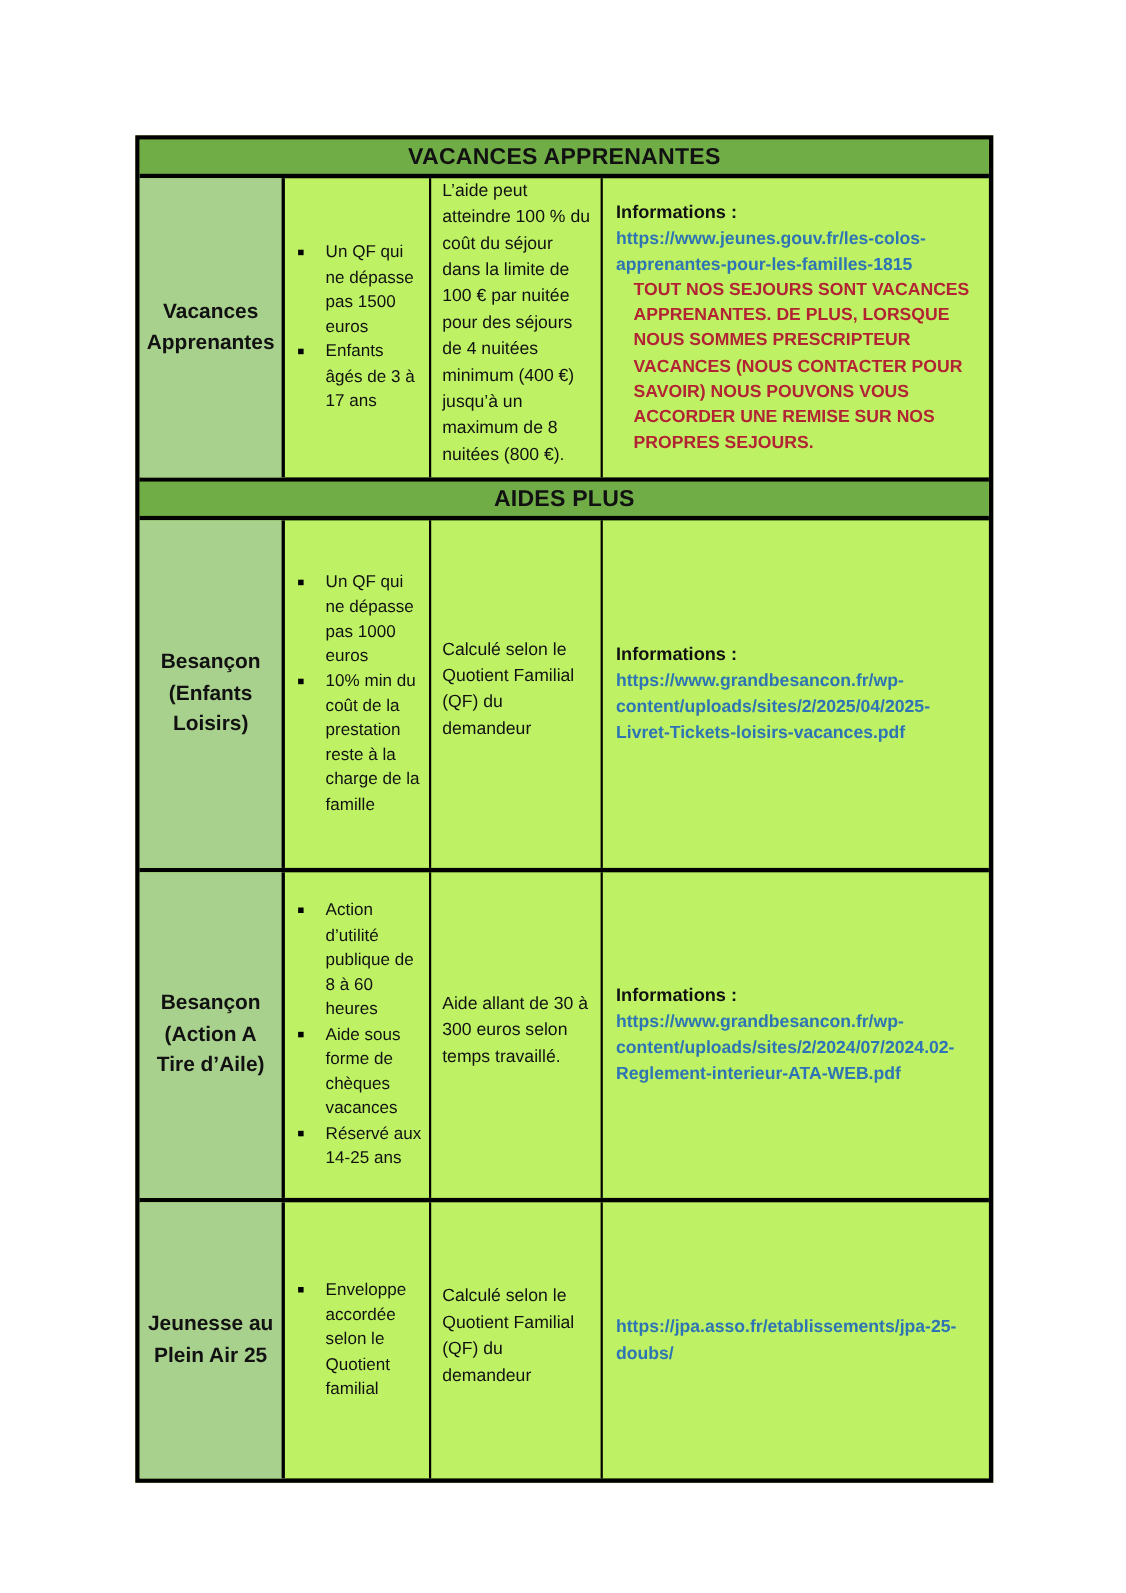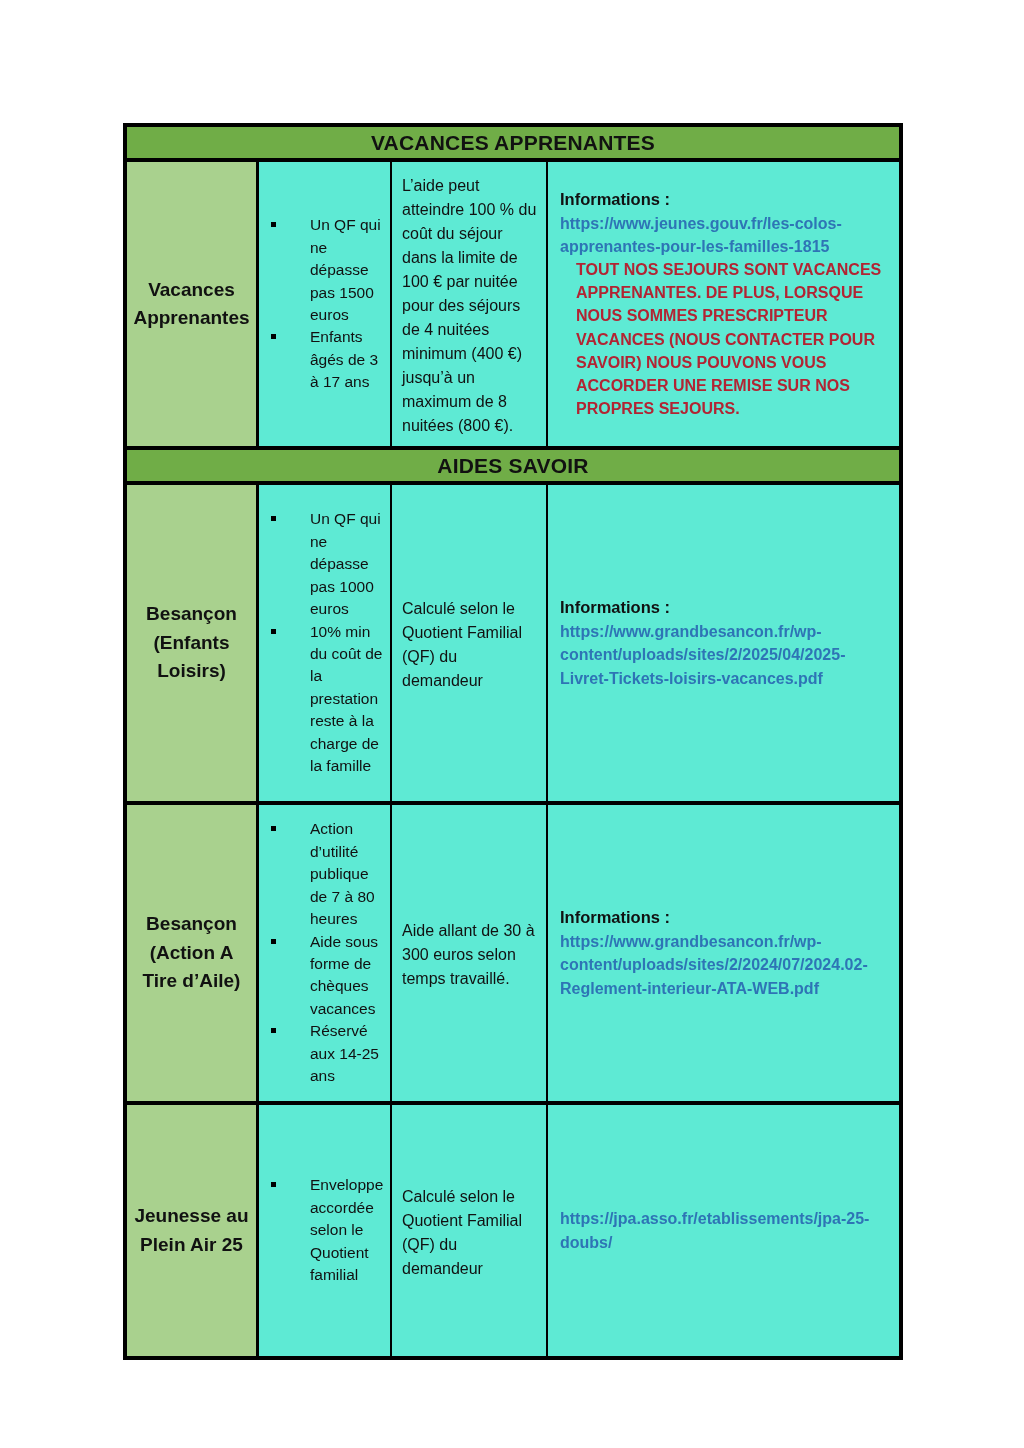--- a/index.html
+++ b/index.html
@@ -5,21 +5,21 @@
   * { margin:0; padding:0; box-sizing:border-box; }
   html,body { background:#ffffff; }
   body {
     width:1024px; height:1448px; position:relative;
     font-family:"Liberation Sans","DejaVu Sans",sans-serif;
     color:#111111;
   }
   .aid-table {
     position:absolute; left:123px; top:123px; width:780px;
     border:4px solid #000;
-    background:#5eead4;
+    background:#bef264;
   }
   .section-header {
     background:#70AD47;
     border-bottom:4px solid #000;
     text-align:center;
     font-weight:bold;
     font-size:21px;
     letter-spacing:0.2px;
     padding:4px 0 3px 0;
     color:#111111;
@@ -35,30 +35,30 @@
     font-weight:bold; font-size:19px; line-height:1.5;
     padding:4px 5px;
     overflow-wrap:anywhere;
   }
   .criteria-cell {
     width:133px; flex:0 0 133px;
     border-right:2px solid #000;
     padding:8px 4px 8px 10px;
     font-size:15.5px; line-height:1.45;
   }
-  .bullet-item { display:flex;gap:14px; }
+  .bullet-item { display:flex; }
   .bullet {
     flex:0 0 5px; width:5px; height:5px; background:#000;
     margin:8px 20px 0 2px;
   }
   .bullet-text { overflow-wrap:anywhere; }
   .desc-cell {
     width:156px; flex:0 0 156px;
     border-right:2px solid #000;
-    padding:12px 6px 8px 10px;
+    padding:0 6px 8px 10px;
     font-size:16px; line-height:1.5;
     overflow-wrap:break-word;
   }
   .info-cell {
     flex:1 1 auto;
     padding:10px 12px;
     font-size:16px; line-height:1.45;
   }
   .info-heading { font-weight:bold; font-size:16.5px; color:#111111; }
   .info-heading .u { }
@@ -99,21 +99,21 @@
     <div class="cell desc-cell">
       <span>L’aide peut atteindre 100 % du coût du séjour dans la limite de 100 € par nuitée pour des séjours de 4 nuitées minimum (400 €) jusqu’à un maximum de 8 nuitées (800 €).</span>
     </div>
     <div class="cell info-cell">
       <div class="info-heading"><span class="u">Informations</span><span> :</span></div>
       <a class="link">https://www.jeunes.gouv.fr/les-colos-apprenantes-pour-les-familles-1815</a>
       <div class="note">TOUT NOS SEJOURS SONT VACANCES APPRENANTES. DE PLUS, LORSQUE NOUS SOMMES PRESCRIPTEUR VACANCES (NOUS CONTACTER POUR SAVOIR) NOUS POUVONS VOUS ACCORDER UNE REMISE SUR NOS PROPRES SEJOURS.</div>
     </div>
   </div>
 
-  <div class="section-header">AIDES SAVOIR</div>
+  <div class="section-header">AIDES PLUS</div>
 
   <div class="row" style="min-height:320px;">
     <div class="cell label-cell">
       <span>Besançon (Enfants Loisirs)</span>
     </div>
     <div class="cell criteria-cell">
       <div class="bullet-item">
         <span class="bullet"></span>
         <span class="bullet-text">Un QF qui ne dépasse pas 1000 euros</span>
       </div>
@@ -131,21 +131,21 @@
     </div>
   </div>
 
   <div class="row" style="min-height:300px;">
     <div class="cell label-cell">
       <span>Besançon (Action A Tire d’Aile)</span>
     </div>
     <div class="cell criteria-cell">
       <div class="bullet-item">
         <span class="bullet"></span>
-        <span class="bullet-text">Action d’utilité publique de 7 à 80 heures</span>
+        <span class="bullet-text">Action d’utilité publique de 8 à 60 heures</span>
       </div>
       <div class="bullet-item">
         <span class="bullet"></span>
         <span class="bullet-text">Aide sous forme de chèques vacances</span>
       </div>
       <div class="bullet-item">
         <span class="bullet"></span>
         <span class="bullet-text">Réservé aux 14-25 ans</span>
       </div>
     </div>

